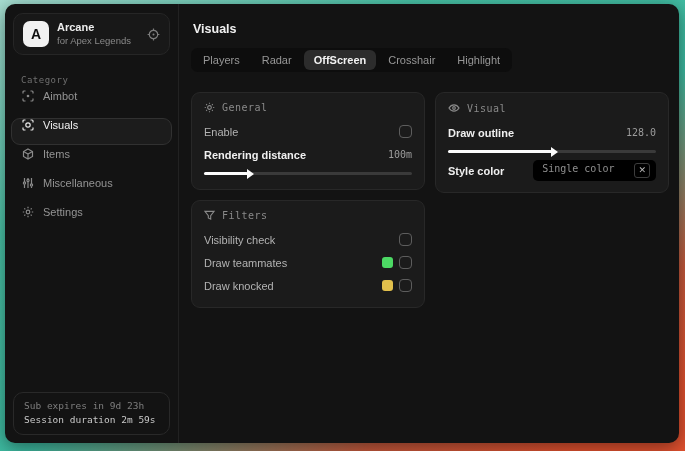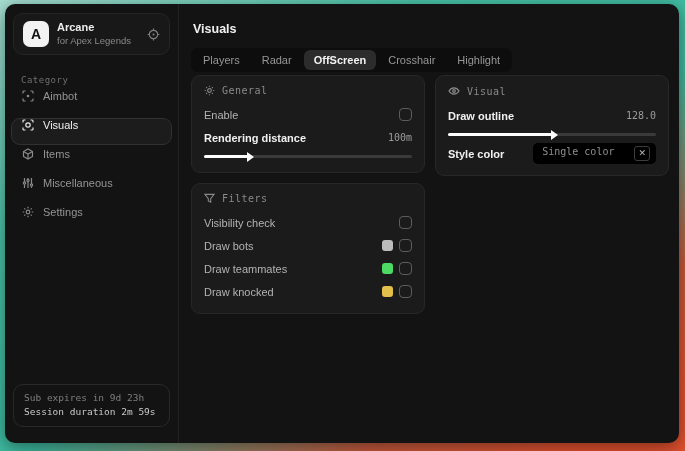--- a/index.html
+++ b/index.html
@@ -36,39 +36,39 @@
   .nav { display:flex; flex-direction:column; gap:2px; padding:0 6px; }
   .nav-item {
     display:flex; align-items:flex-start; gap:9px; height:27px; padding:0 10px;
     color:#949494; font-size:11px; border:1px solid transparent; border-radius:9px;
     cursor:pointer;
   }
   .nav-item .nicon { display:flex; color:#8a8a8a; }
   .nav-item.active { background:#1c1c1c; border-color:#313131; color:#efefef; }
   .nav-item.active .nicon { color:#e8e8e8; }
   .side-footer {
-    position:absolute; left:8px; right:8px; bottom:16px;
+    position:absolute; left:8px; right:8px; bottom:8px;
     border:1px solid #292929; border-radius:10px; padding:6px 10px;
     font-family:"DejaVu Sans Mono", monospace; line-height:1.55;
   }
   .side-footer .l1 { color:#7e7e7e; font-size:9.5px; }
   .side-footer .l2 { color:#c9c9c9; font-size:9.5px; }
   
   .main { flex:1; padding:14px 12px 0 12px; }
   .page-title { color:#f0f0f0; font-size:12.5px; font-weight:bold; margin:4px 0 12px 2px; }
   .tabstrip {
     display:inline-flex; align-items:center; background:#0d0d0d;
     border-radius:7px; padding:2px; gap:2px;
   }
   .tab {
     padding:4px 10px; font-size:11px; color:#979797; border-radius:6px;
     white-space:nowrap; cursor:pointer;
   }
   .tab.active { background:#2c2c2c; color:#f2f2f2; font-weight:bold; }
-  .content { display:flex; gap:10px; margin-top:3px; align-items:flex-start; }
+  .content { display:flex; gap:10px; margin-top:20px; align-items:flex-start; }
   .col { display:flex; flex-direction:column; gap:10px; width:234px; }
   .panel {
     background:#1b1b1b; border:1px solid #282828; border-radius:9px;
     padding:9px 12px 11px 12px; width:234px;
   }
   .panel-head {
     display:flex; align-items:center; gap:7px; color:#8a8a8a;
     font-family:"DejaVu Sans Mono", monospace; font-size:10px; letter-spacing:.5px;
     margin-bottom:8px;
   }
@@ -226,27 +226,20 @@
                 <path d="M1 1.5h10L7.3 6.2V10l-2.6-1.3V6.2L1 1.5z"></path>
               </svg>
             </span>
             <span>Filters</span>
           </div>
           <div class="row">
             <span class="lbl">Visibility check</span>
             <span class="checkbox"></span>
           </div>
           <div class="row">
-            <span class="lbl">Draw bots</span>
-            <span class="ctrls">
-              <span class="swatch" style="background: rgb(188, 188, 188);"></span>
-              <span class="checkbox"></span>
-            </span>
-          </div>
-          <div class="row">
             <span class="lbl">Draw teammates</span>
             <span class="ctrls">
               <span class="swatch" style="background: rgb(76, 217, 100);"></span>
               <span class="checkbox"></span>
             </span>
           </div>
           <div class="row">
             <span class="lbl">Draw knocked</span>
             <span class="ctrls">
               <span class="swatch" style="background: rgb(226, 192, 76);"></span>

